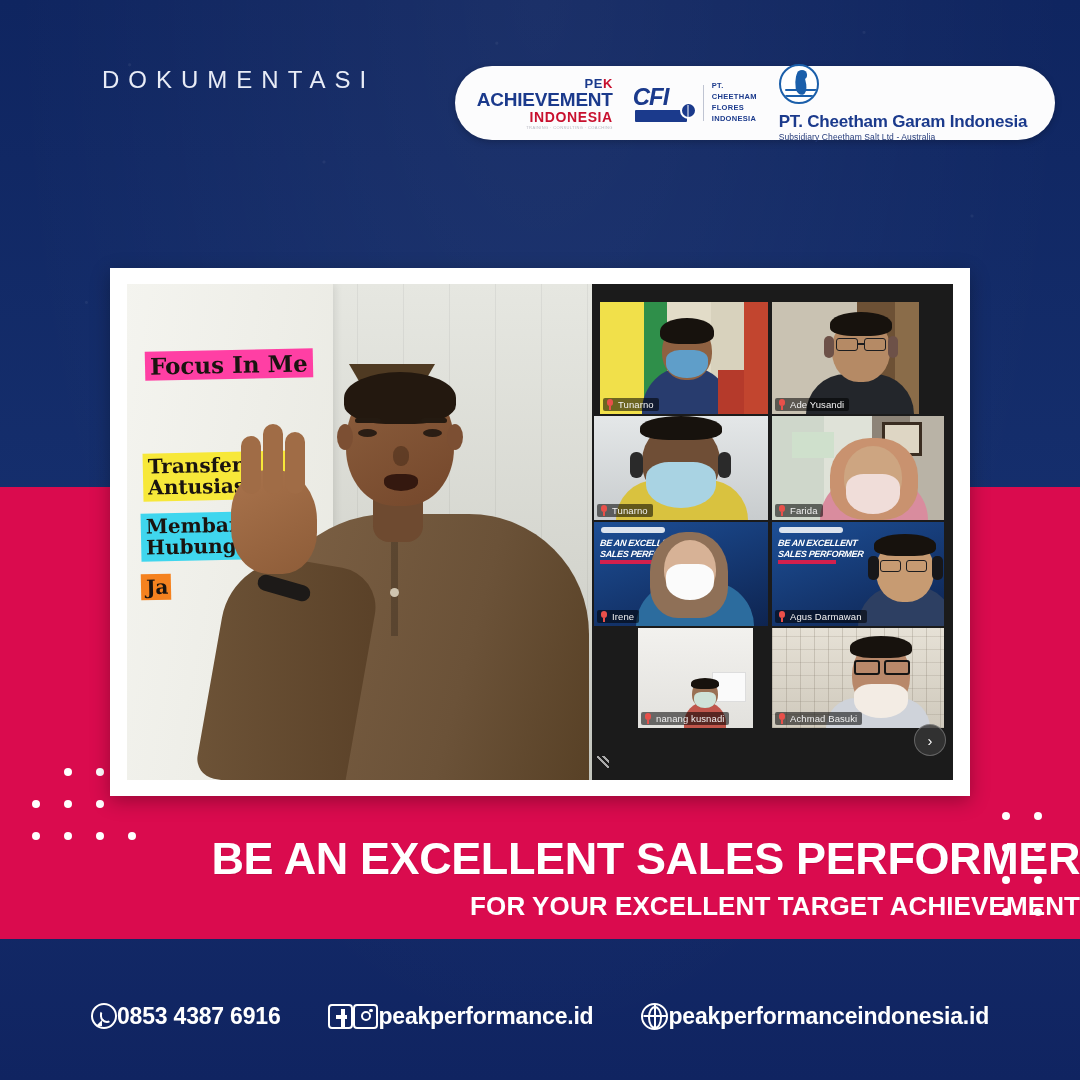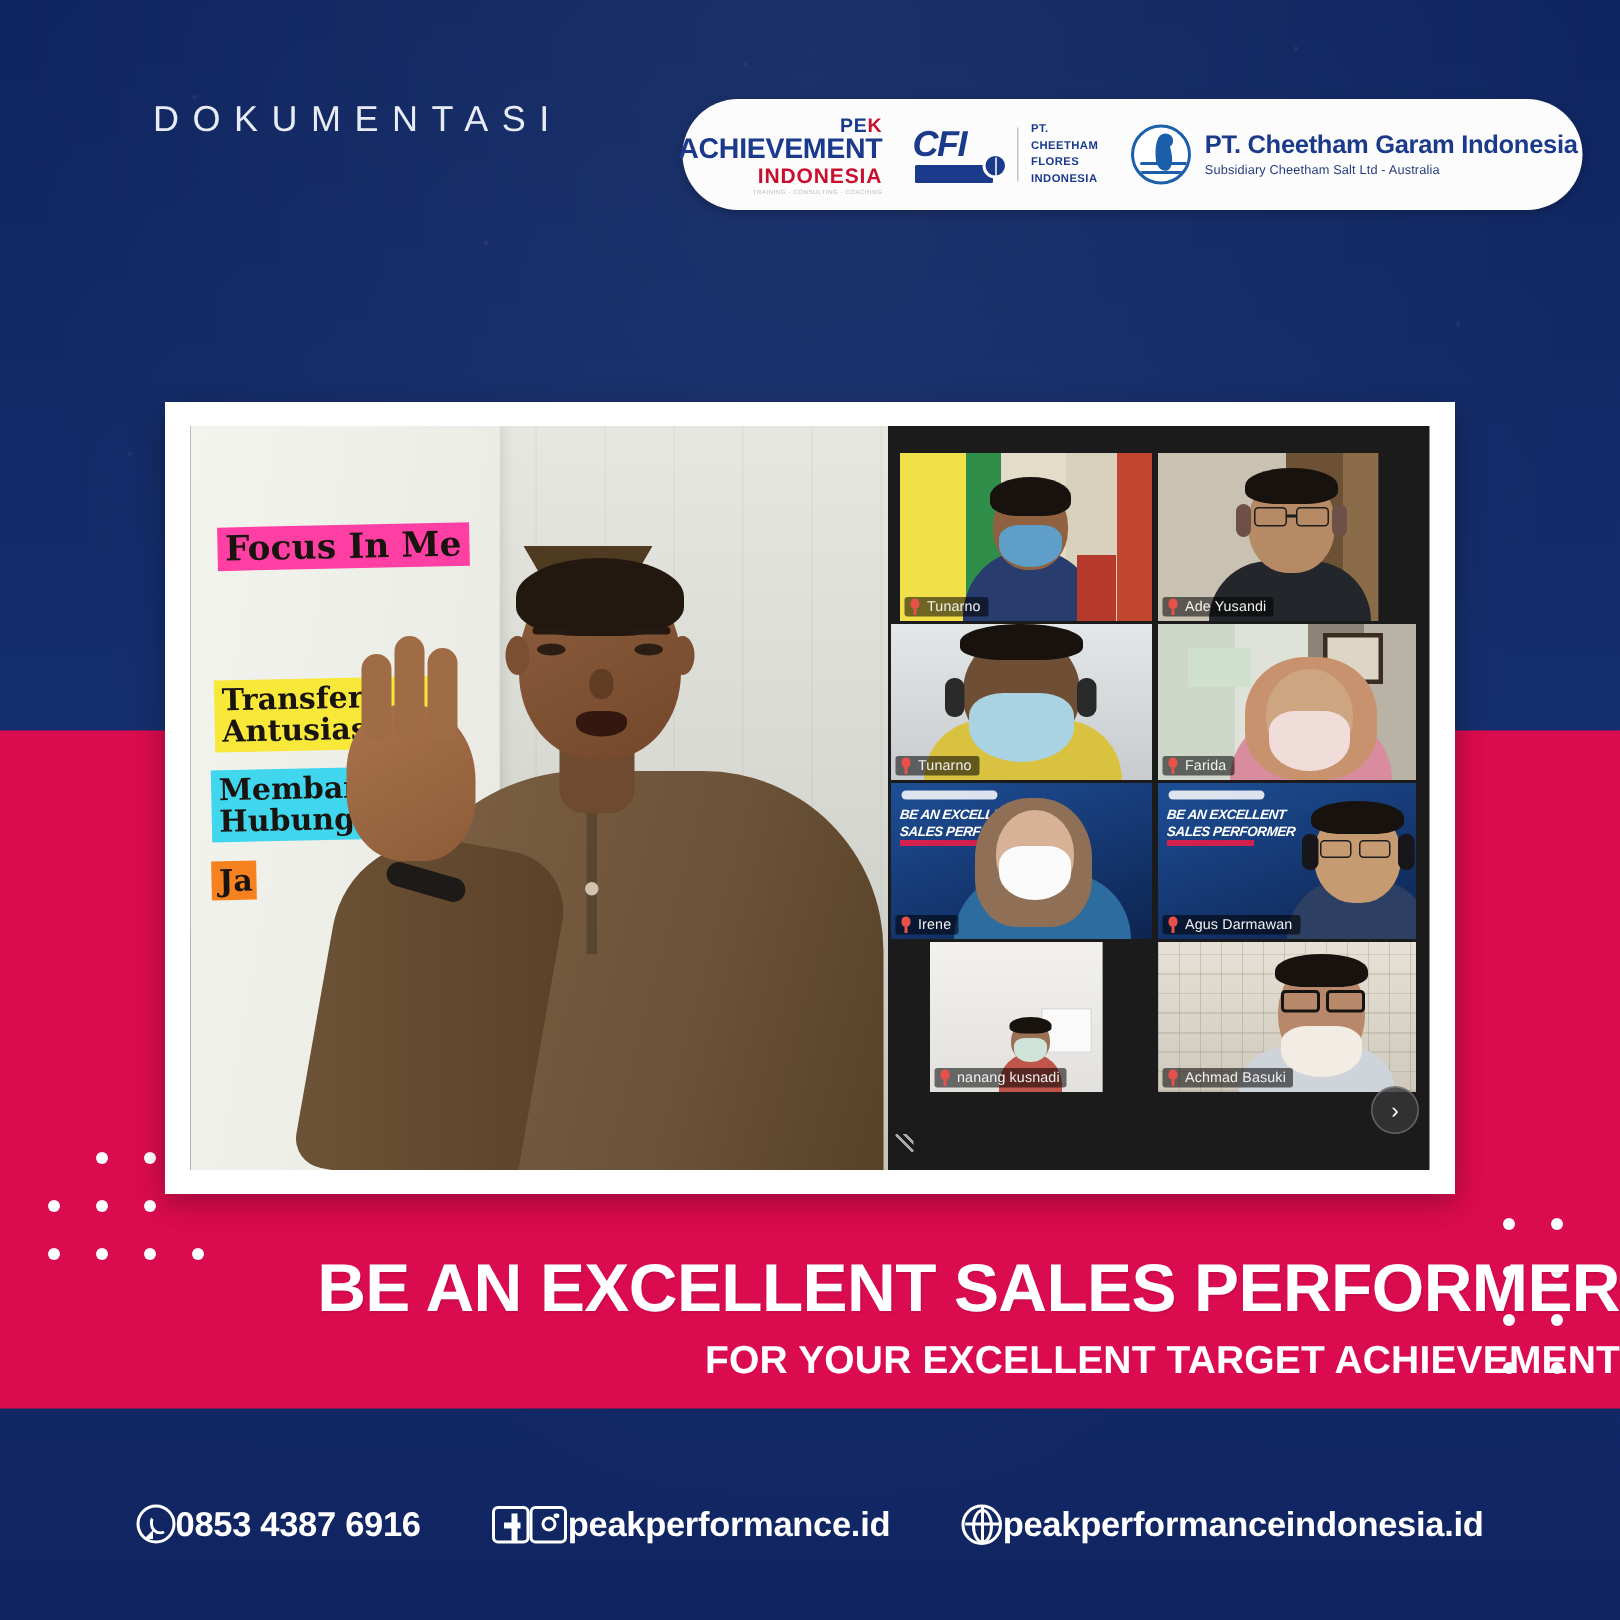--- a/index.html
+++ b/index.html
@@ -75,21 +75,21 @@
     content:""; position:absolute; left:50%; top:1px; width:1px; height:15px;
     background:#fff; transform:translateX(-50%);
   }
   .cfi-divider { width:1px; height:36px; background:#bfc4d2; }
   .cfi-sub {
     font-size:7.5px; font-weight:bold; color:#1b3a8c;
     line-height:1.45; letter-spacing:.3px;
   }
 
   
-  #logo-cheetham { display:flex; align-items:center; gap:9px; padding-left:12px; }
+  #logo-cheetham { display:flex; align-items:flex-start; gap:9px; padding-left:12px;flex-direction:column; }
   .ch-mark { width:40px; height:40px; border-radius:50%; border:2.2px solid #1b5faa;
              position:relative; overflow:hidden; background:#fff; }
   .ch-mark .sh {
     position:absolute; left:14px; top:5px; width:11px; height:24px;
     background:#1b5faa;
     border-radius:60% 40% 45% 55% / 70% 60% 40% 30%;
     transform:rotate(-8deg);
   }
   .ch-mark .head { position:absolute; left:16px; top:4px; width:10px; height:9px;
                    background:#1b5faa; border-radius:50% 50% 40% 40%; }
@@ -477,21 +477,21 @@
           <div class="p-glass" style="left:108px;top:38px;width:21px;height:12px"></div>
           <div class="p-glass" style="left:134px;top:38px;width:21px;height:12px"></div>
           <div style="position:absolute;left:96px;top:34px;width:11px;height:24px;background:#17171a;border-radius:5px"></div>
           <div style="position:absolute;left:160px;top:34px;width:11px;height:24px;background:#17171a;border-radius:5px"></div>
           <div class="tile-name">
             <span class="mic"></span>
             <span class="nm">Agus Darmawan</span>
           </div>
         </div>
 
-        <div class="tile" style="left:28px; top:344px; width:115px; height:100px; background:#e9e9e7;">
+        <div class="tile" style="left:46px; top:344px; width:115px; height:100px; background:#e9e9e7;">
           <div style="position:absolute;inset:0;background:linear-gradient(180deg,#f2f1ee,#e2e1dd)"></div>
           <div style="position:absolute;left:74px;top:44px;width:34px;height:30px;background:#fafafa;border:1px solid #ddd"></div>
           <div class="p-body" style="left:46px;bottom:0;width:42px;height:26px;background:#c0564b"></div>
           <div class="p-head" style="left:54px;top:52px;width:26px;height:28px;background:#9a7154"></div>
           <div class="p-hair" style="left:53px;top:50px;width:28px;height:11px"></div>
           <div class="p-mask" style="left:56px;top:64px;width:22px;height:16px;background:#cfe3d8"></div>
           <div class="tile-name">
             <span class="mic"></span>
             <span class="nm">nanang kusnadi</span>
           </div>

